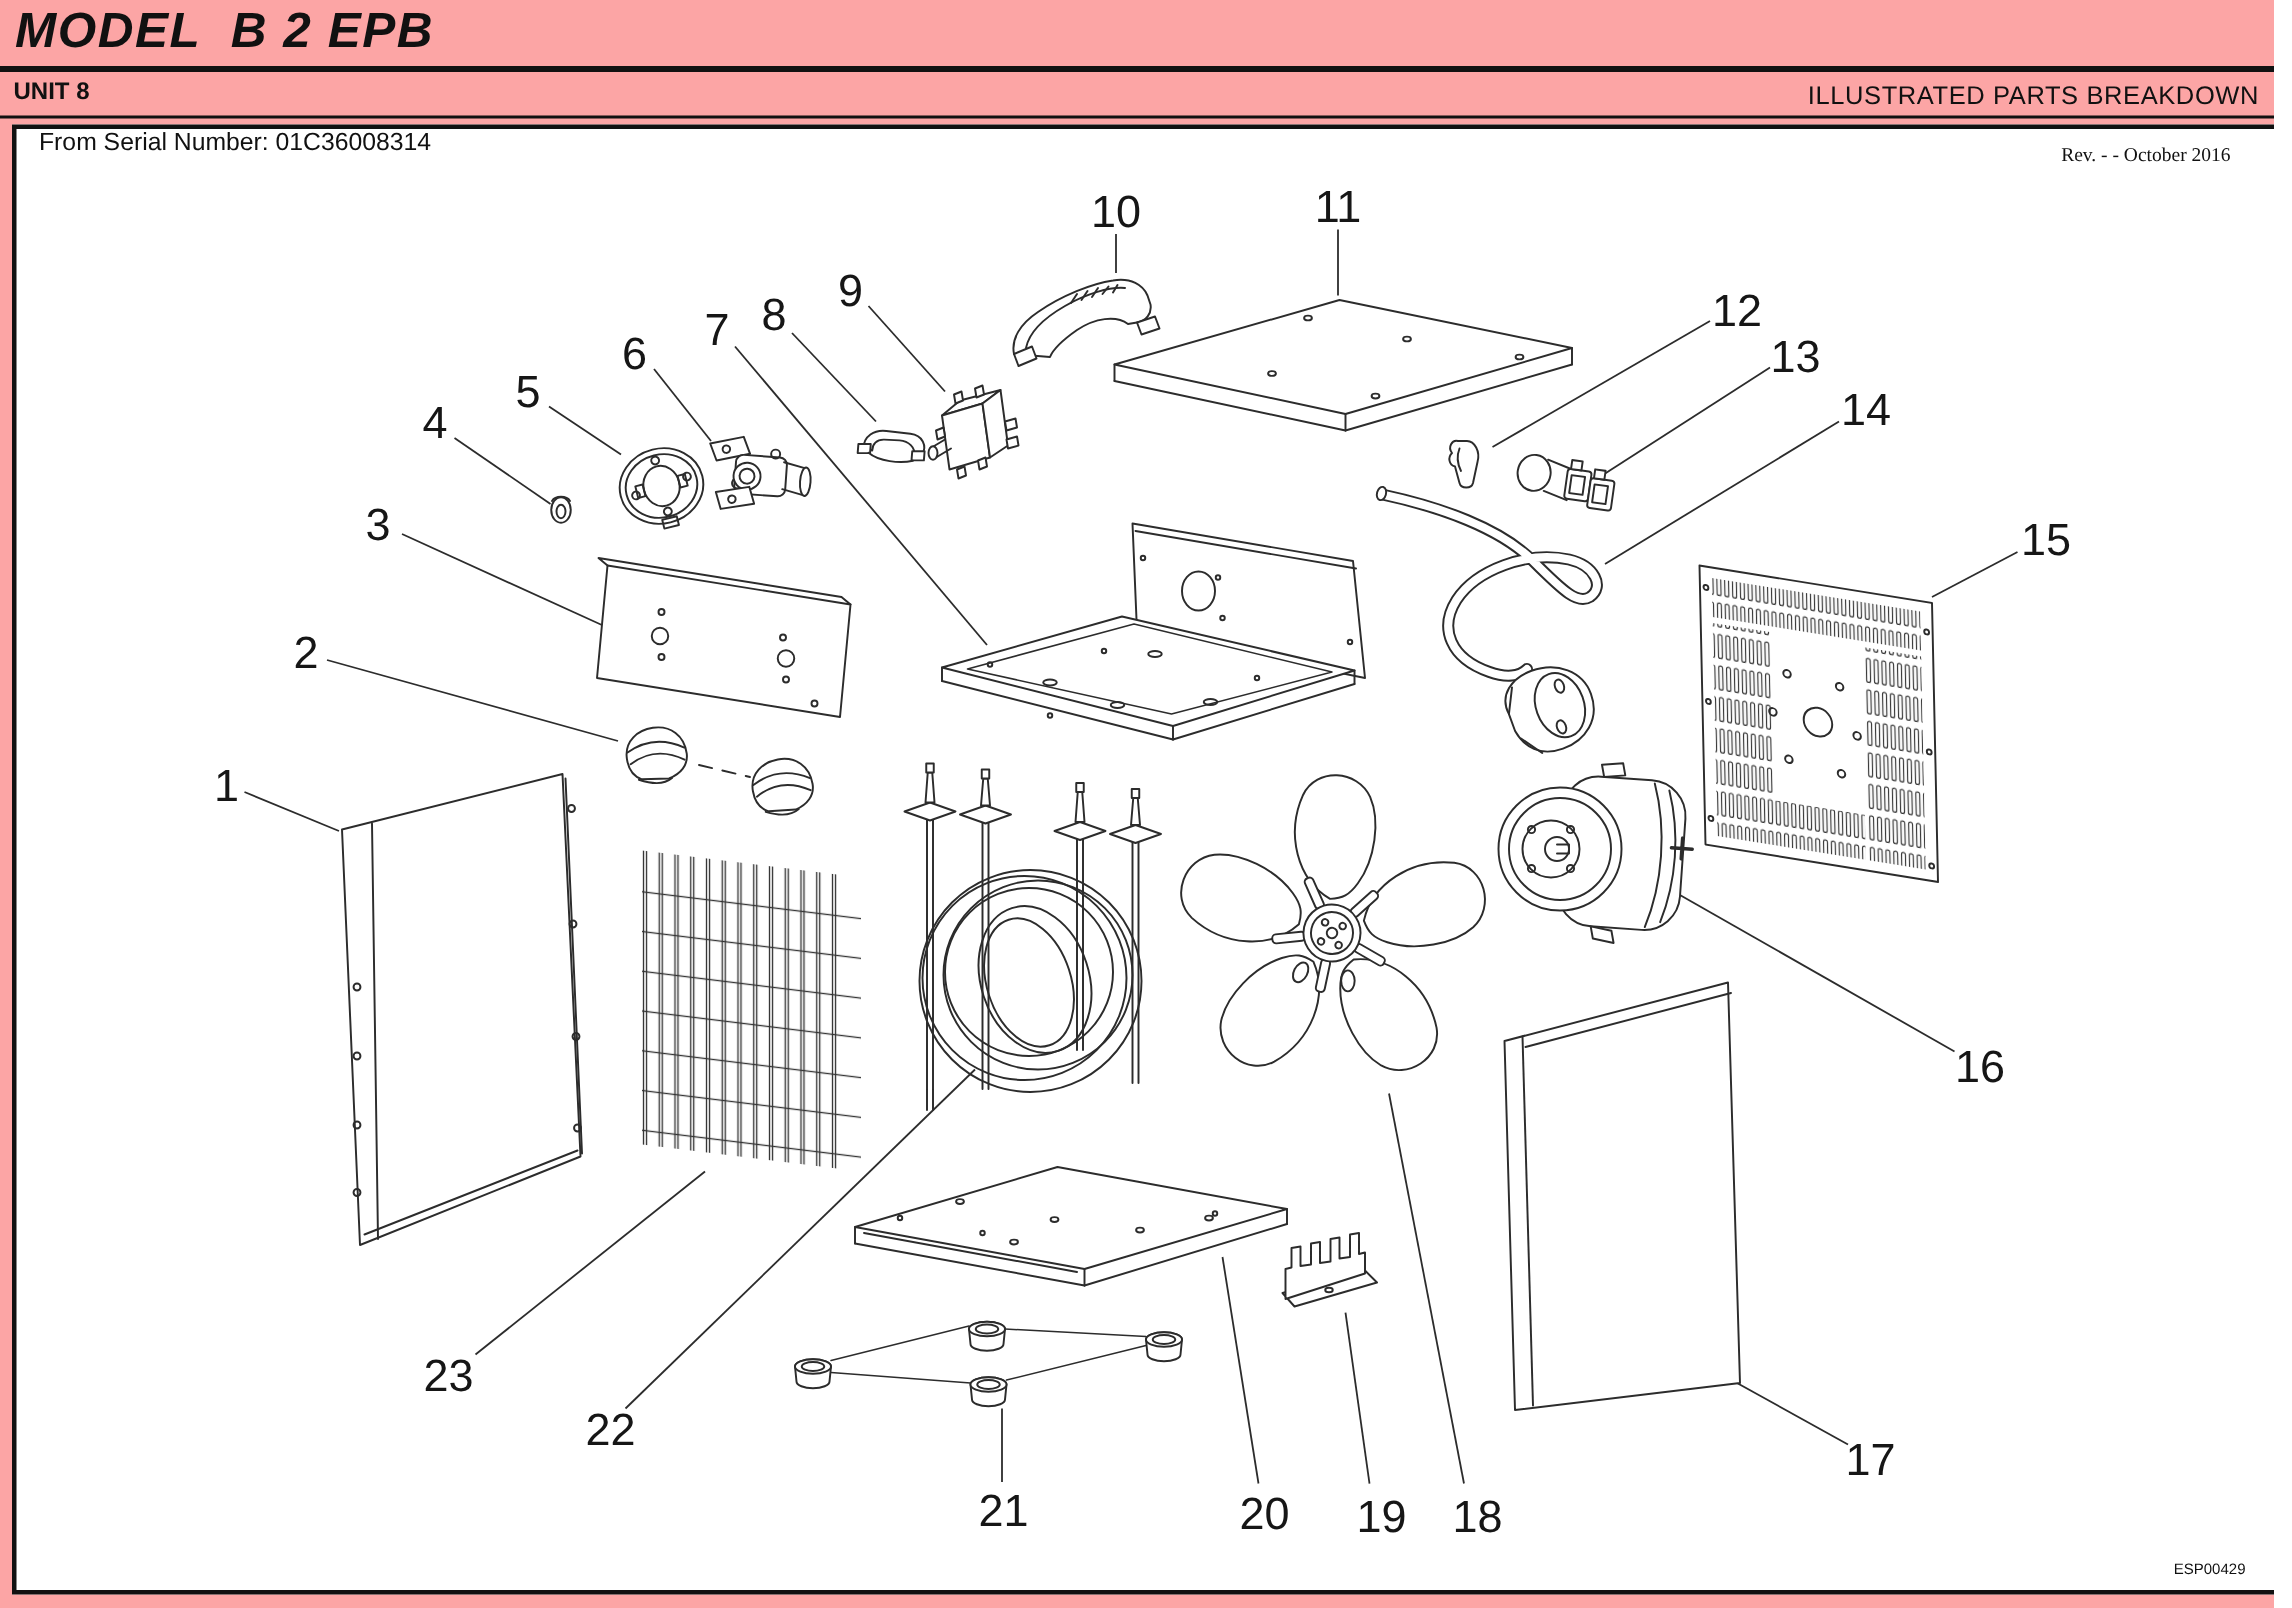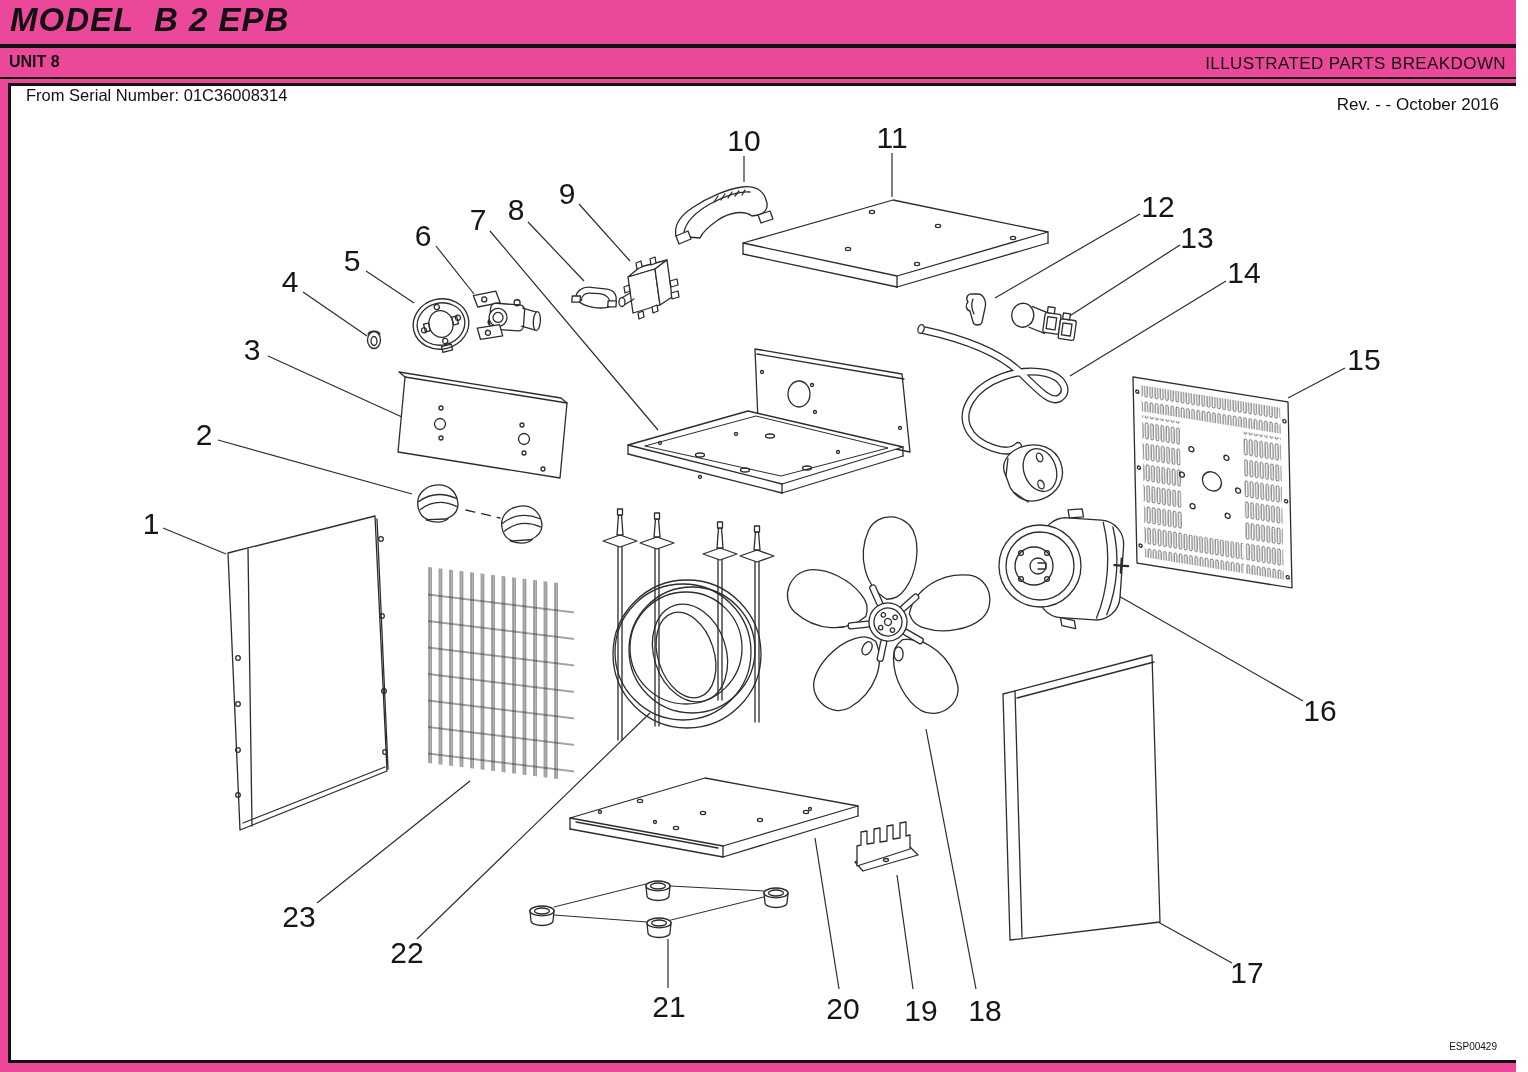--- a/index.html
+++ b/index.html
@@ -1,27 +1,27 @@
 <!DOCTYPE html>
 <html><head>
 <meta charset="utf-8">
 <style>
   html,body{margin:0;padding:0;background:#fff;}
-  .page{position:relative;width:1516px;height:1072px;background:#ec4899;overflow:hidden;
+  .page{position:relative;width:1516px;height:1072px;background:#fca5a5;overflow:hidden;
         font-family:"Liberation Sans",sans-serif;color:#111;text-align:right;}
   .title{position:absolute;left:10px;top:1px;font-size:33px;font-weight:bold;font-style:italic;
          letter-spacing:1px;white-space:pre;}
   .rule-thick{position:absolute;left:0;top:44px;width:100%;height:4px;background:#111;}
   .unit{position:absolute;left:9px;top:53px;font-size:16px;font-weight:bold;}
   .ipb{position:absolute;right:10px;top:54px;font-size:17px;font-weight:normal;letter-spacing:.4px;}
   .rule-thin{position:absolute;left:0;top:77px;width:100%;height:2px;background:#111;}
   .canvas{position:absolute;left:8px;top:83px;width:1511px;height:980px;border:3px solid #111;
           box-sizing:border-box;background:#fff;}
   .serial{position:absolute;left:26px;top:86px;font-size:16.5px;}
-  .rev{position:absolute;right:17px;top:95px;font-size:17px;}
+  .rev{position:absolute;right:29px;top:95px;font-size:13px;font-family:Liberation Serif, serif;}
   .esp{position:absolute;right:19px;bottom:20px;font-size:10px;}
   svg.diagram{position:absolute;left:0;top:0;width:1528px;height:1072px;}
   .ln{stroke:#2c2c2c;fill:none;stroke-width:1.3;stroke-linejoin:round;stroke-linecap:round;}
   .fw{fill:#fff;}
   .thin{stroke-width:1;}
   .lead{stroke:#2c2c2c;stroke-width:1.2;}
   .co{font-family:"Liberation Sans",sans-serif;font-size:30px;fill:#161616;text-anchor:middle;}
 </style>
 </head>
 <body>

